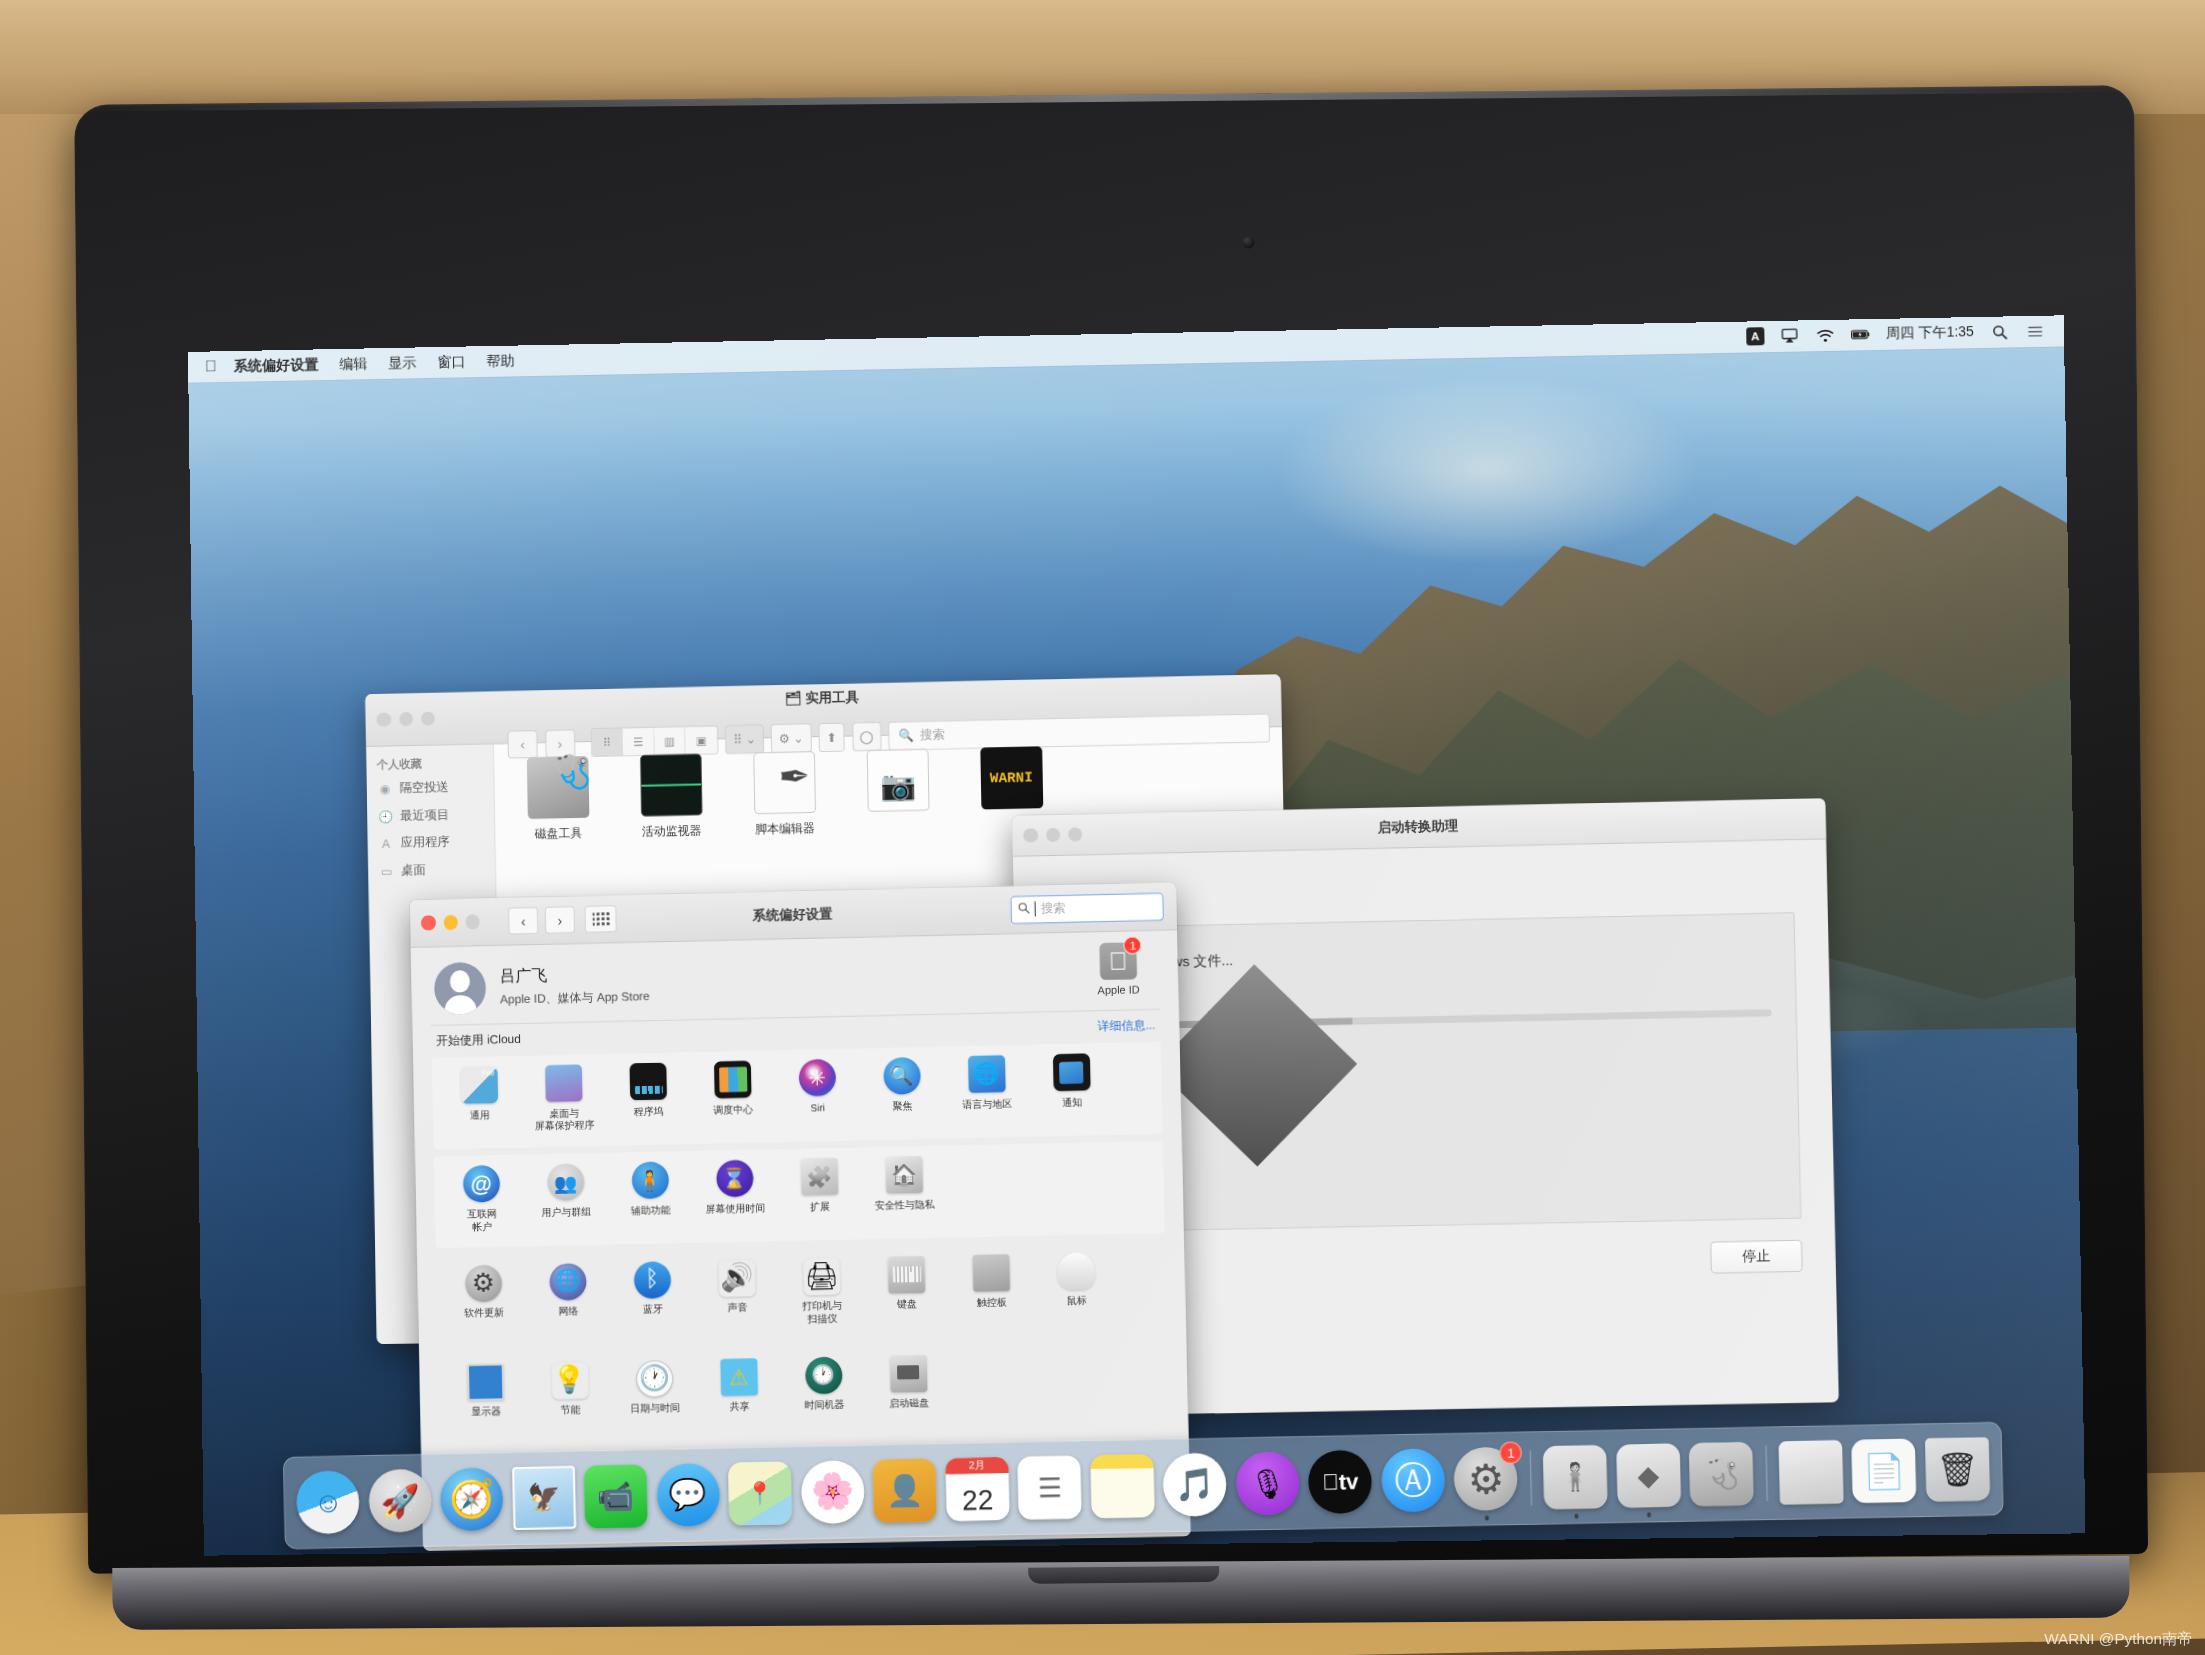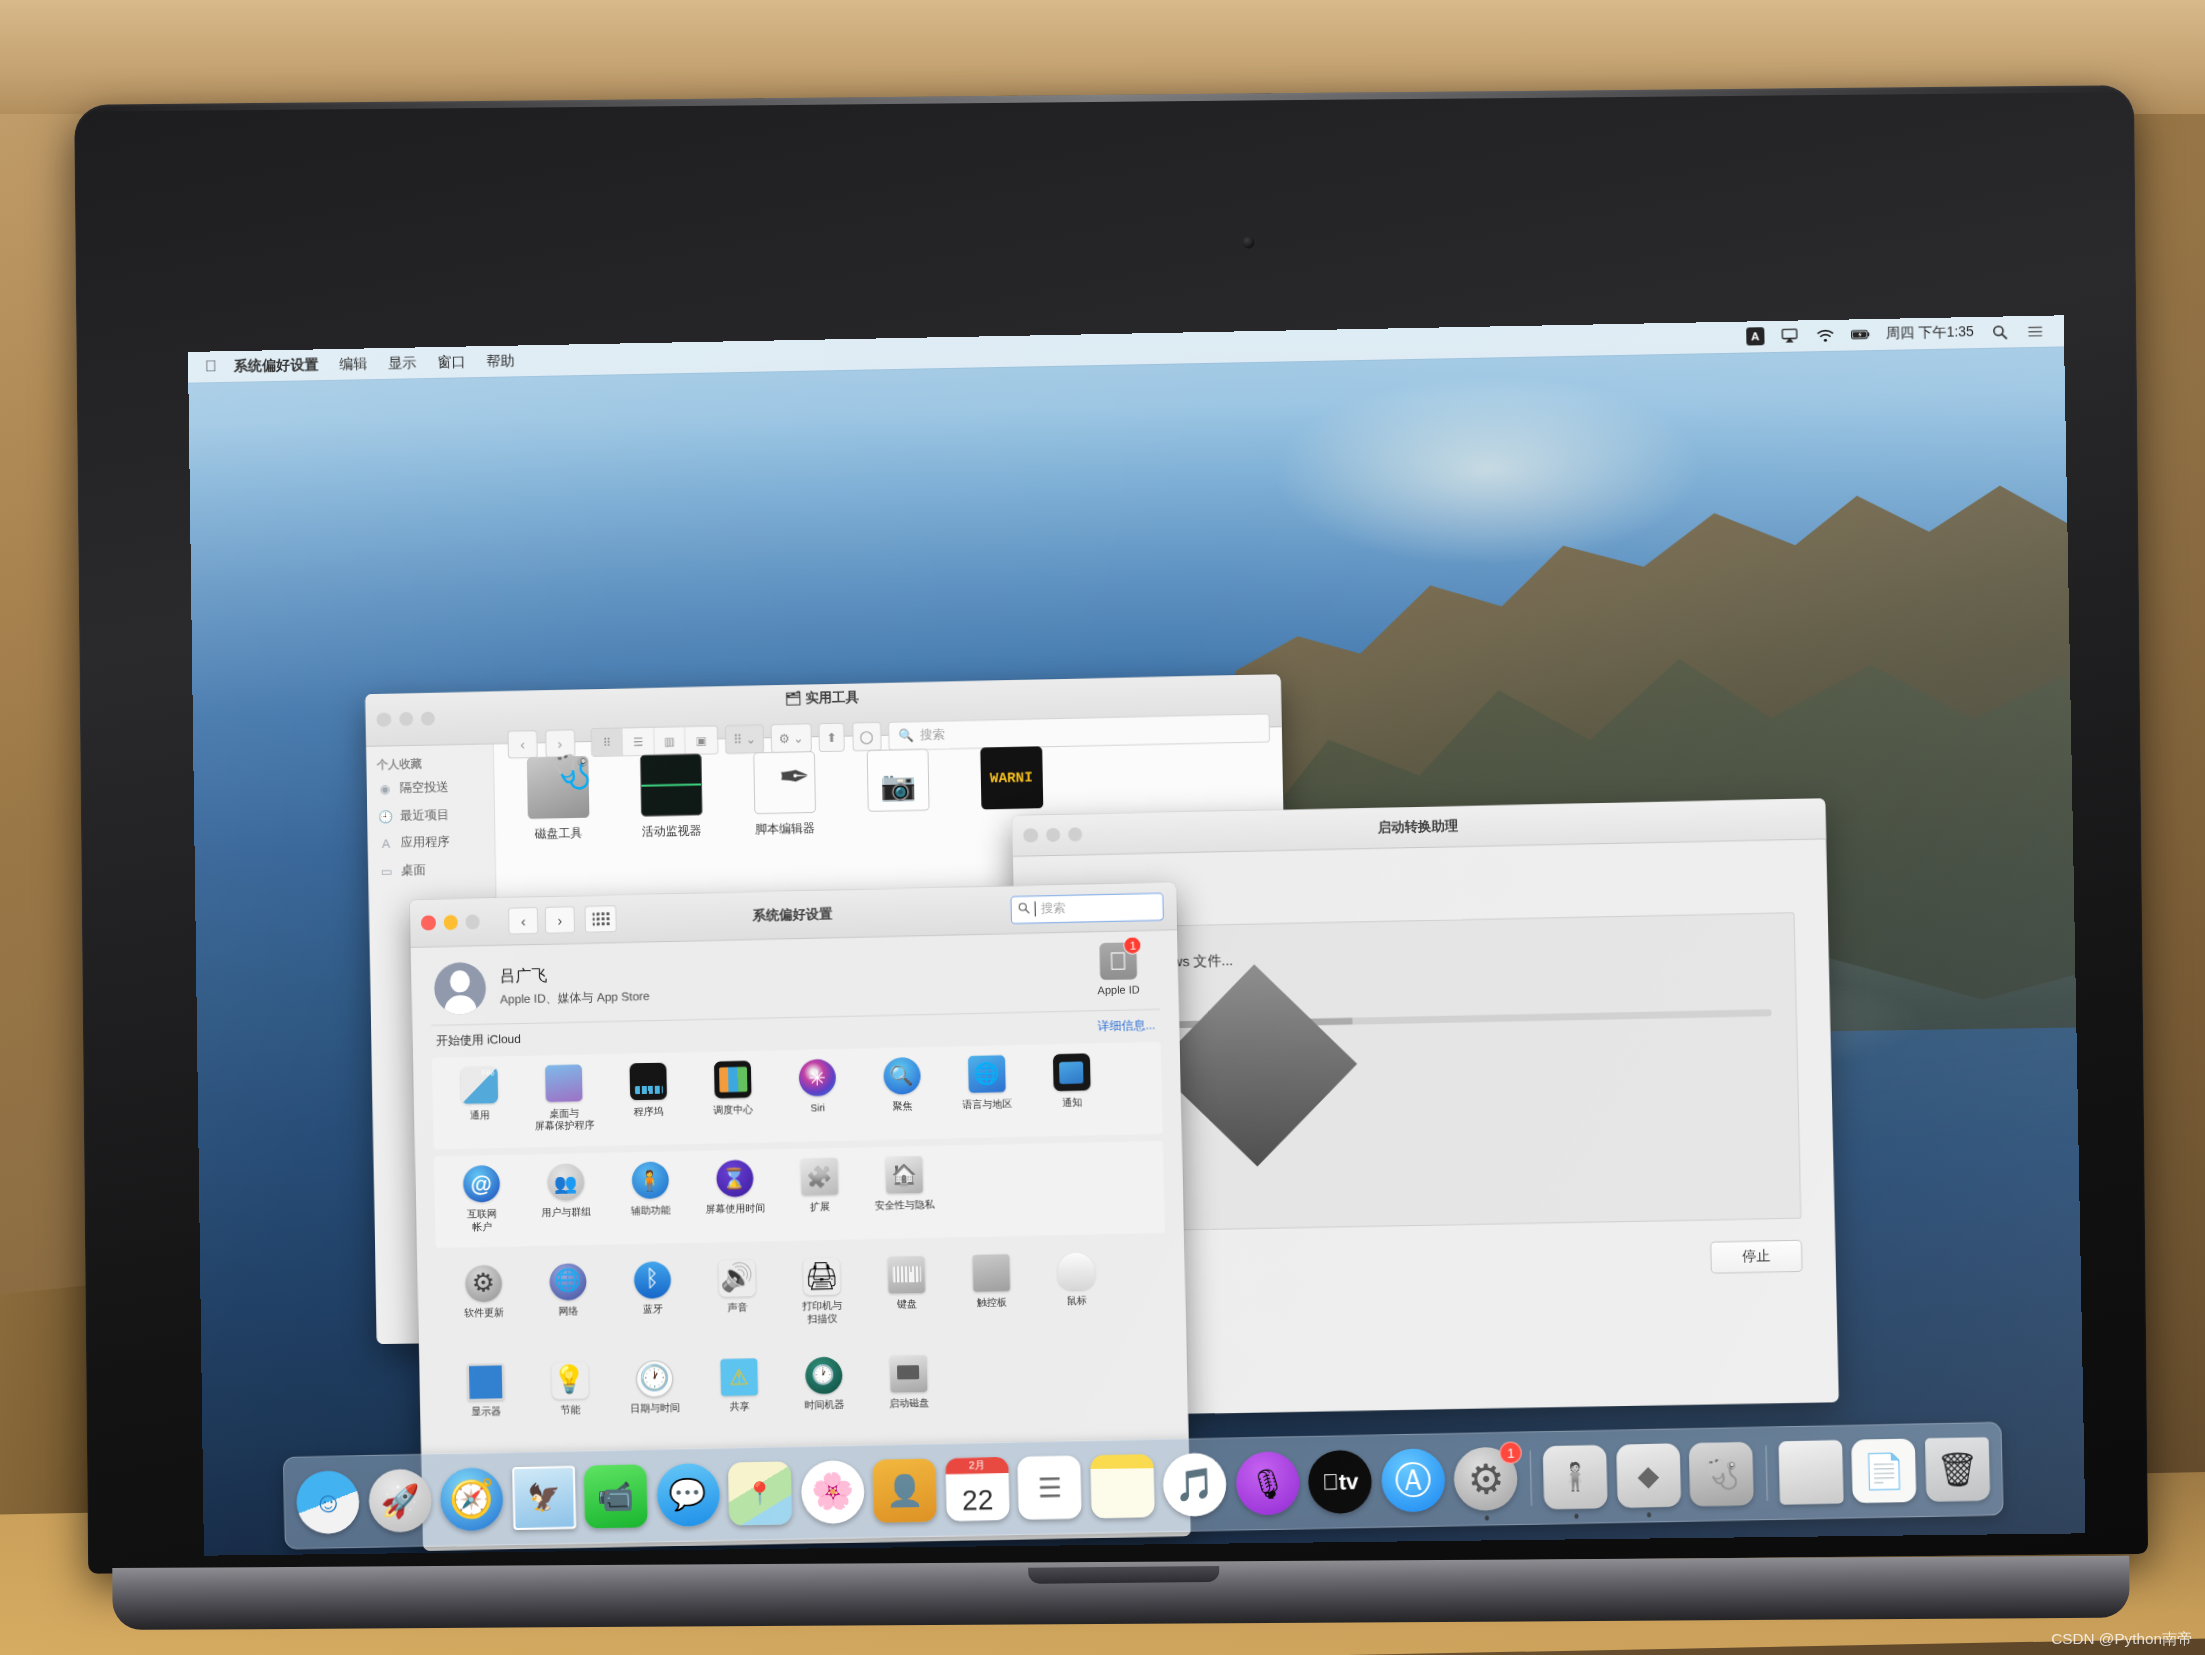--- a/index.html
+++ b/index.html
@@ -907,14 +907,14 @@
         <div class="dk d-trash"></div>
       </div>
 
     <div class="glare"></div>
   </div>
 
   <div class="base-front"></div>
   <div class="base-notch"></div>
 </div>
 
-<div class="watermark">CSDN @Python南帝</div>
+<div class="watermark">WARNI @Python南帝</div>
 
 
 </body></html>

